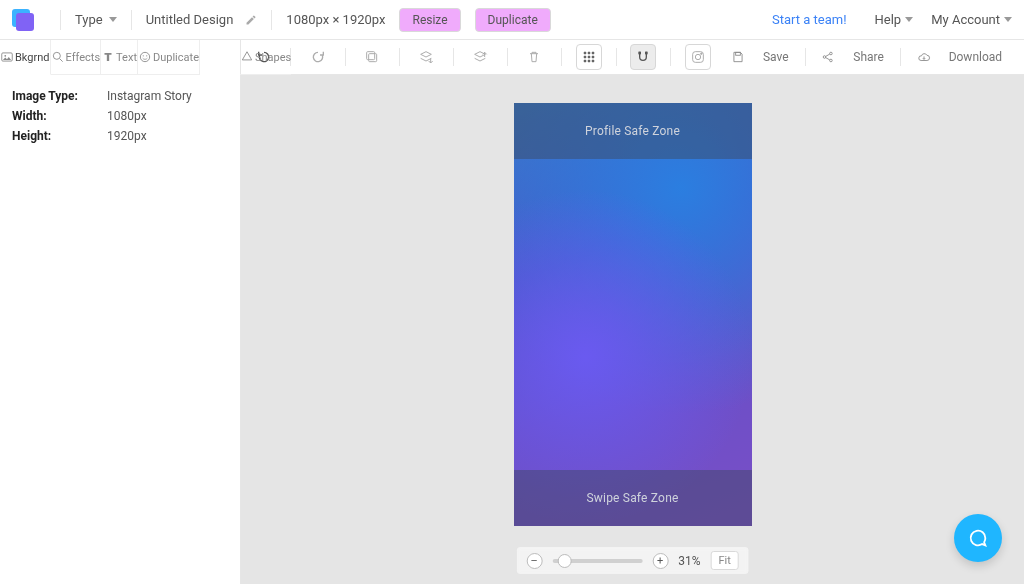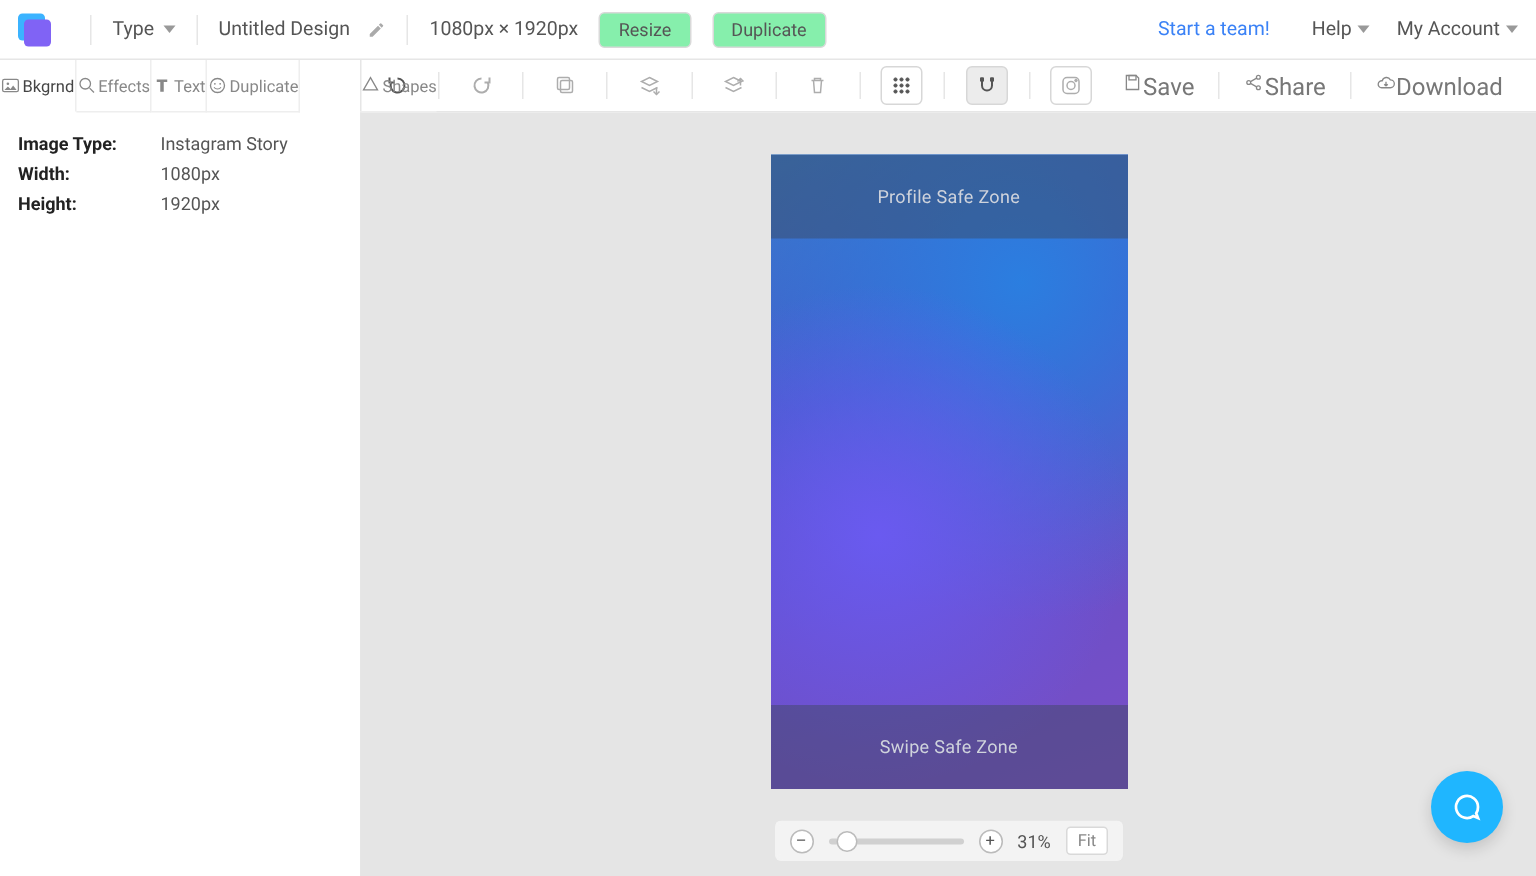--- a/index.html
+++ b/index.html
@@ -29,21 +29,21 @@
   .caret-down {
     width:0; height:0; border-left:4px solid transparent; border-right:4px solid transparent;
     border-top:5px solid #999; display:inline-block;
   }
   .pencil {
     width:12px; height:12px; display:inline-block; margin-left:6px;
   }
   .pencil svg { width:12px; height:12px; fill:#aaa; }
   .hbtn {
     border:1px solid #d9d9d9; border-radius:4px; padding:4px 12px; font-size:12px;
-    background:#86efac; cursor:pointer; color:#555;
+    background:#f0abfc; cursor:pointer; color:#555;
   }
   .header .spacer { flex:1; }
   .teamlink { color:#3b82f6; margin-right:28px; }
   .header-item { margin-right:18px; display:flex; align-items:center; gap:4px; cursor:pointer; }
 
   
   .tooltabs {
     position:absolute; top:40px; left:0; width:240px; height:35px;
     display:flex; background:#fff; z-index:3;
   }
@@ -76,21 +76,21 @@
     border-radius:4px; cursor:pointer;
   }
   .tb-btn svg { width:16px; height:16px; fill:#adadad; stroke:#adadad; }
   .tb-btn.dark svg { fill:#555; stroke:#555; }
   .tb-btn.boxed { border:1px solid #d7d7d7; }
   .tb-btn.active-boxed { border:1px solid #d7d7d7; background:#ececec; }
   .tb-btn.active-boxed svg { fill:#555; stroke:#555; }
   .tb-sep { width:1px; height:18px; background:#e6e6e6; margin:0 10px; }
   .canvasbar .spacer { flex:1; }
   .tb-text-btn {
-    display:flex; align-items:flex-start; gap:0; font-size:16px; color:#777; cursor:pointer;
+    display:flex; align-items:flex-start; gap:18px; font-size:12px; color:#777; cursor:pointer;
     padding:0 12px;
   }
   .tb-text-btn svg { width:14px; height:14px; fill:#888; }
   .tb-vsep { width:1px; height:18px; background:#e6e6e6; }
 
   
   .canvas {
     position:absolute; top:75px; left:240px; right:0; bottom:0; background:#e5e5e5;
     display:flex; align-items:flex-start; justify-content:center; border-left:1px solid #e6e6e6;
     padding-top:28px;

